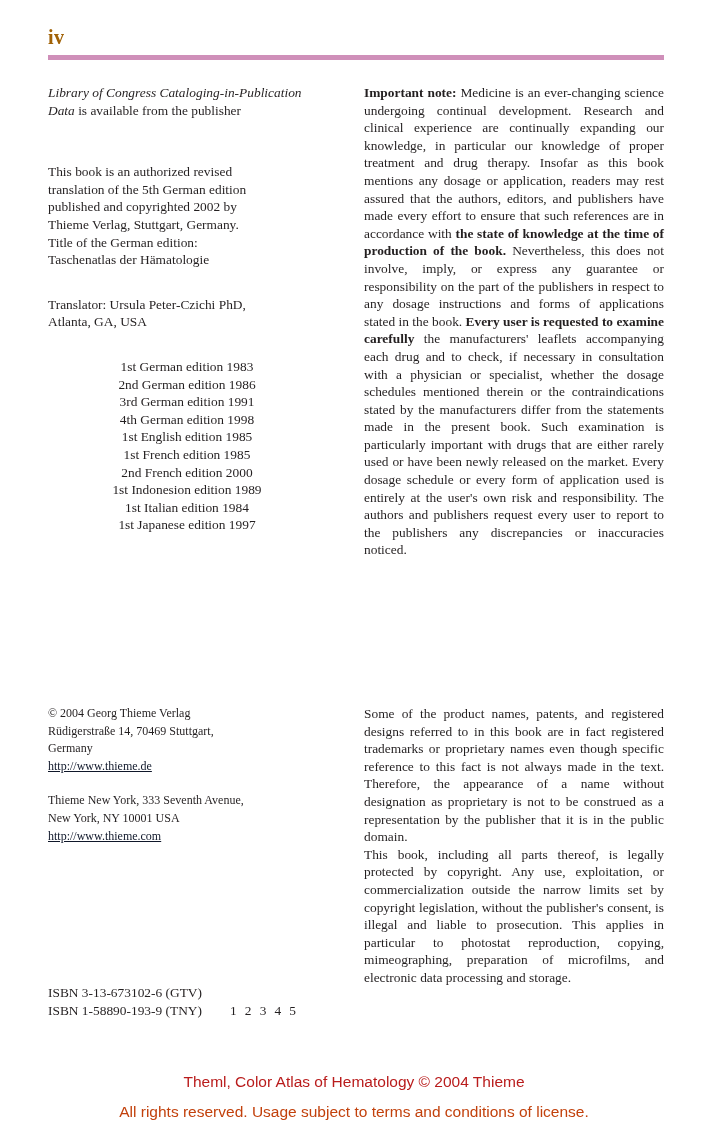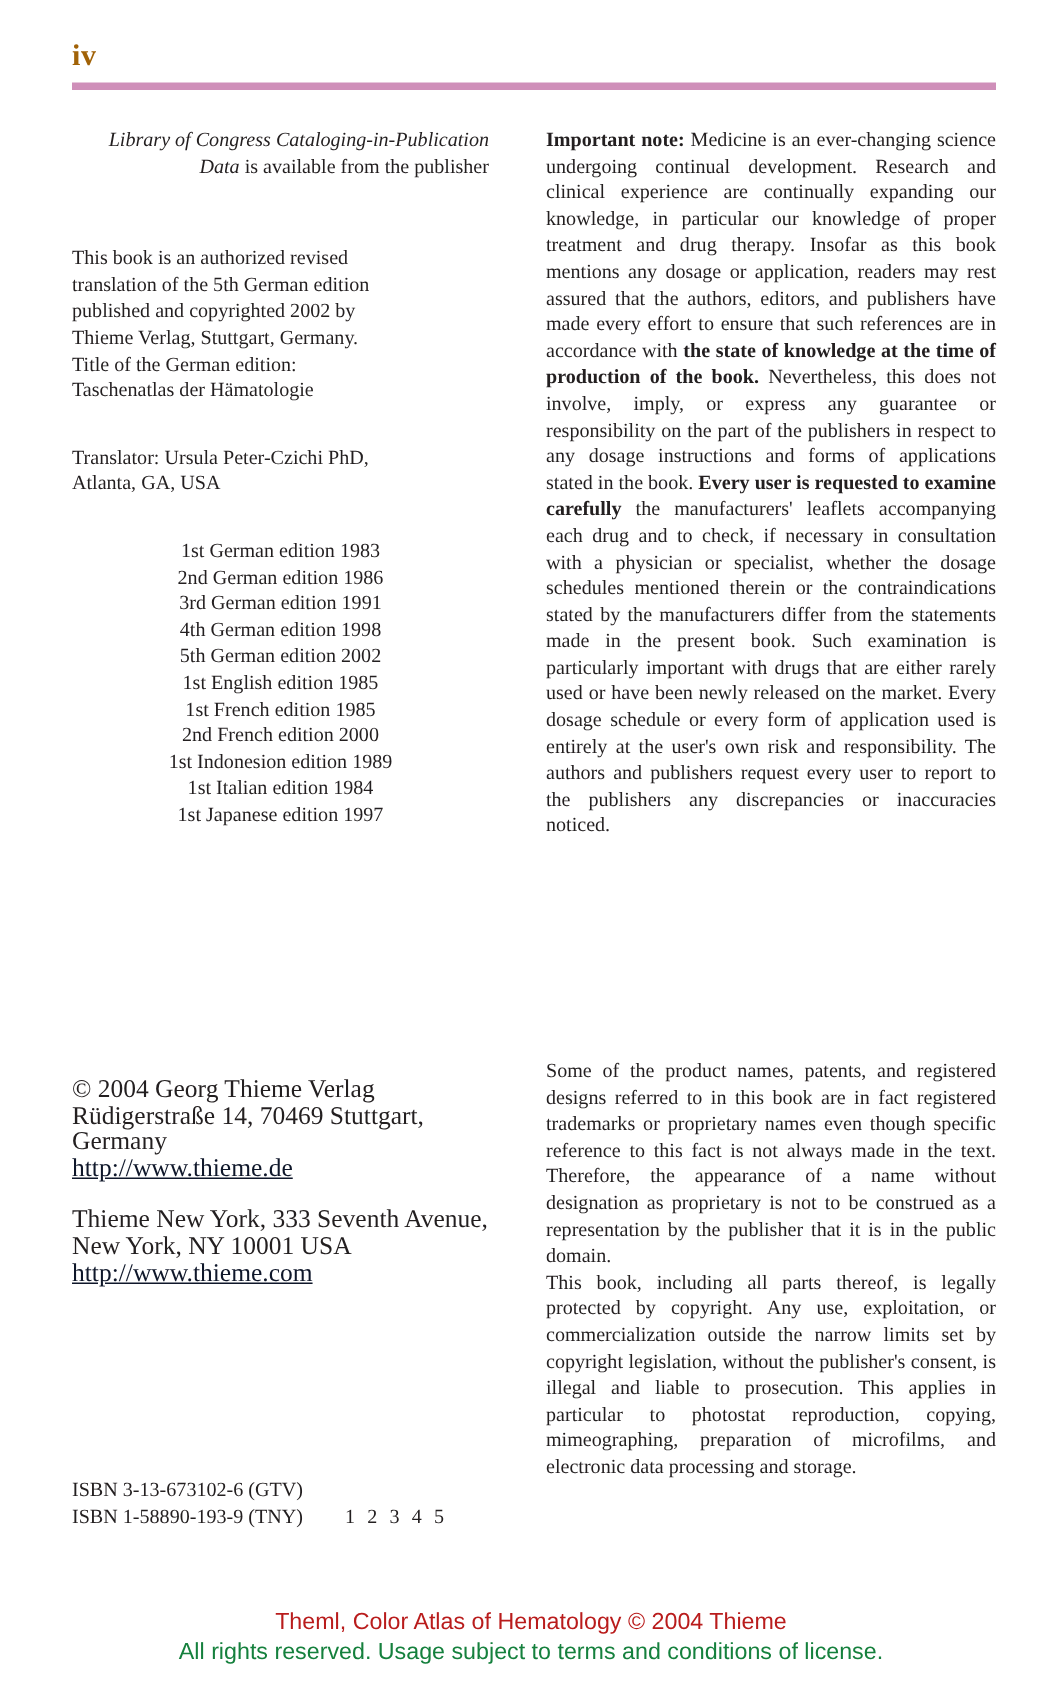--- a/index.html
+++ b/index.html
@@ -73,21 +73,20 @@
     text-align: justify;
     text-justify: inter-word;
     line-height: 17.6px;
     hyphens: none;
   }
 
   .block { margin: 0 0 0 0; }
 
   .lc-cip {
     font-style: italic;
-    text-align: right;
   }
   .lc-cip .roman { font-style: normal; }
 
   .gap-large { height: 44px; }
   .gap-mid { height: 27px; }
   .gap-small { height: 17px; }
 
   .editions div { white-space: nowrap; text-align: center; }
 
   .link {
@@ -104,22 +103,21 @@
     margin-left: 28px;
     letter-spacing: 2.4px;
   }
 
   .left-bottom {
     position: absolute;
     left: 0;
     top: 621px;
     width: 278px;
     line-height: 17.6px;
-    font-size: 17px;
-    margin-top: 12px;
+    font-size: 12px;
   }
   .left-isbn {
     position: absolute;
     left: 0;
     top: 900px;
     width: 300px;
     line-height: 17.6px;
     font-size: 13.4px;
   }
 
@@ -146,21 +144,22 @@
     font-family: "Liberation Sans", "DejaVu Sans", sans-serif;
   }
   .footer-line1 {
     font-size: 15.5px;
     line-height: 20px;
     color: #b91c1c;
   }
   .footer-line2 {
     font-size: 15.5px;
     line-height: 20px;
-    color: #15803d;
+    color: #c2410c;
+    margin-top: 10px;
   }
 </style>
 </head>
 <body>
 
 <div class="page">
 
   <div class="header">
     <div class="folio">iv</div>
     <div class="rule"></div>
@@ -190,21 +189,20 @@
         <div>Atlanta, GA, USA</div>
       </div>
 
       <div class="gap-mid"></div>
 
       <div class="block editions">
         <div>1st German edition 1983</div>
         <div>2nd German edition 1986</div>
         <div>3rd German edition 1991</div>
         <div>4th German edition 1998</div>
-        <div>5th German edition 2002</div>
         <div>1st English edition 1985</div>
         <div>1st French edition 1985</div>
         <div>2nd French edition 2000</div>
         <div>1st Indonesion edition 1989</div>
         <div>1st Italian edition 1984</div>
         <div>1st Japanese edition 1997</div>
       </div>
     </div>
 
     <div class="left-bottom">

